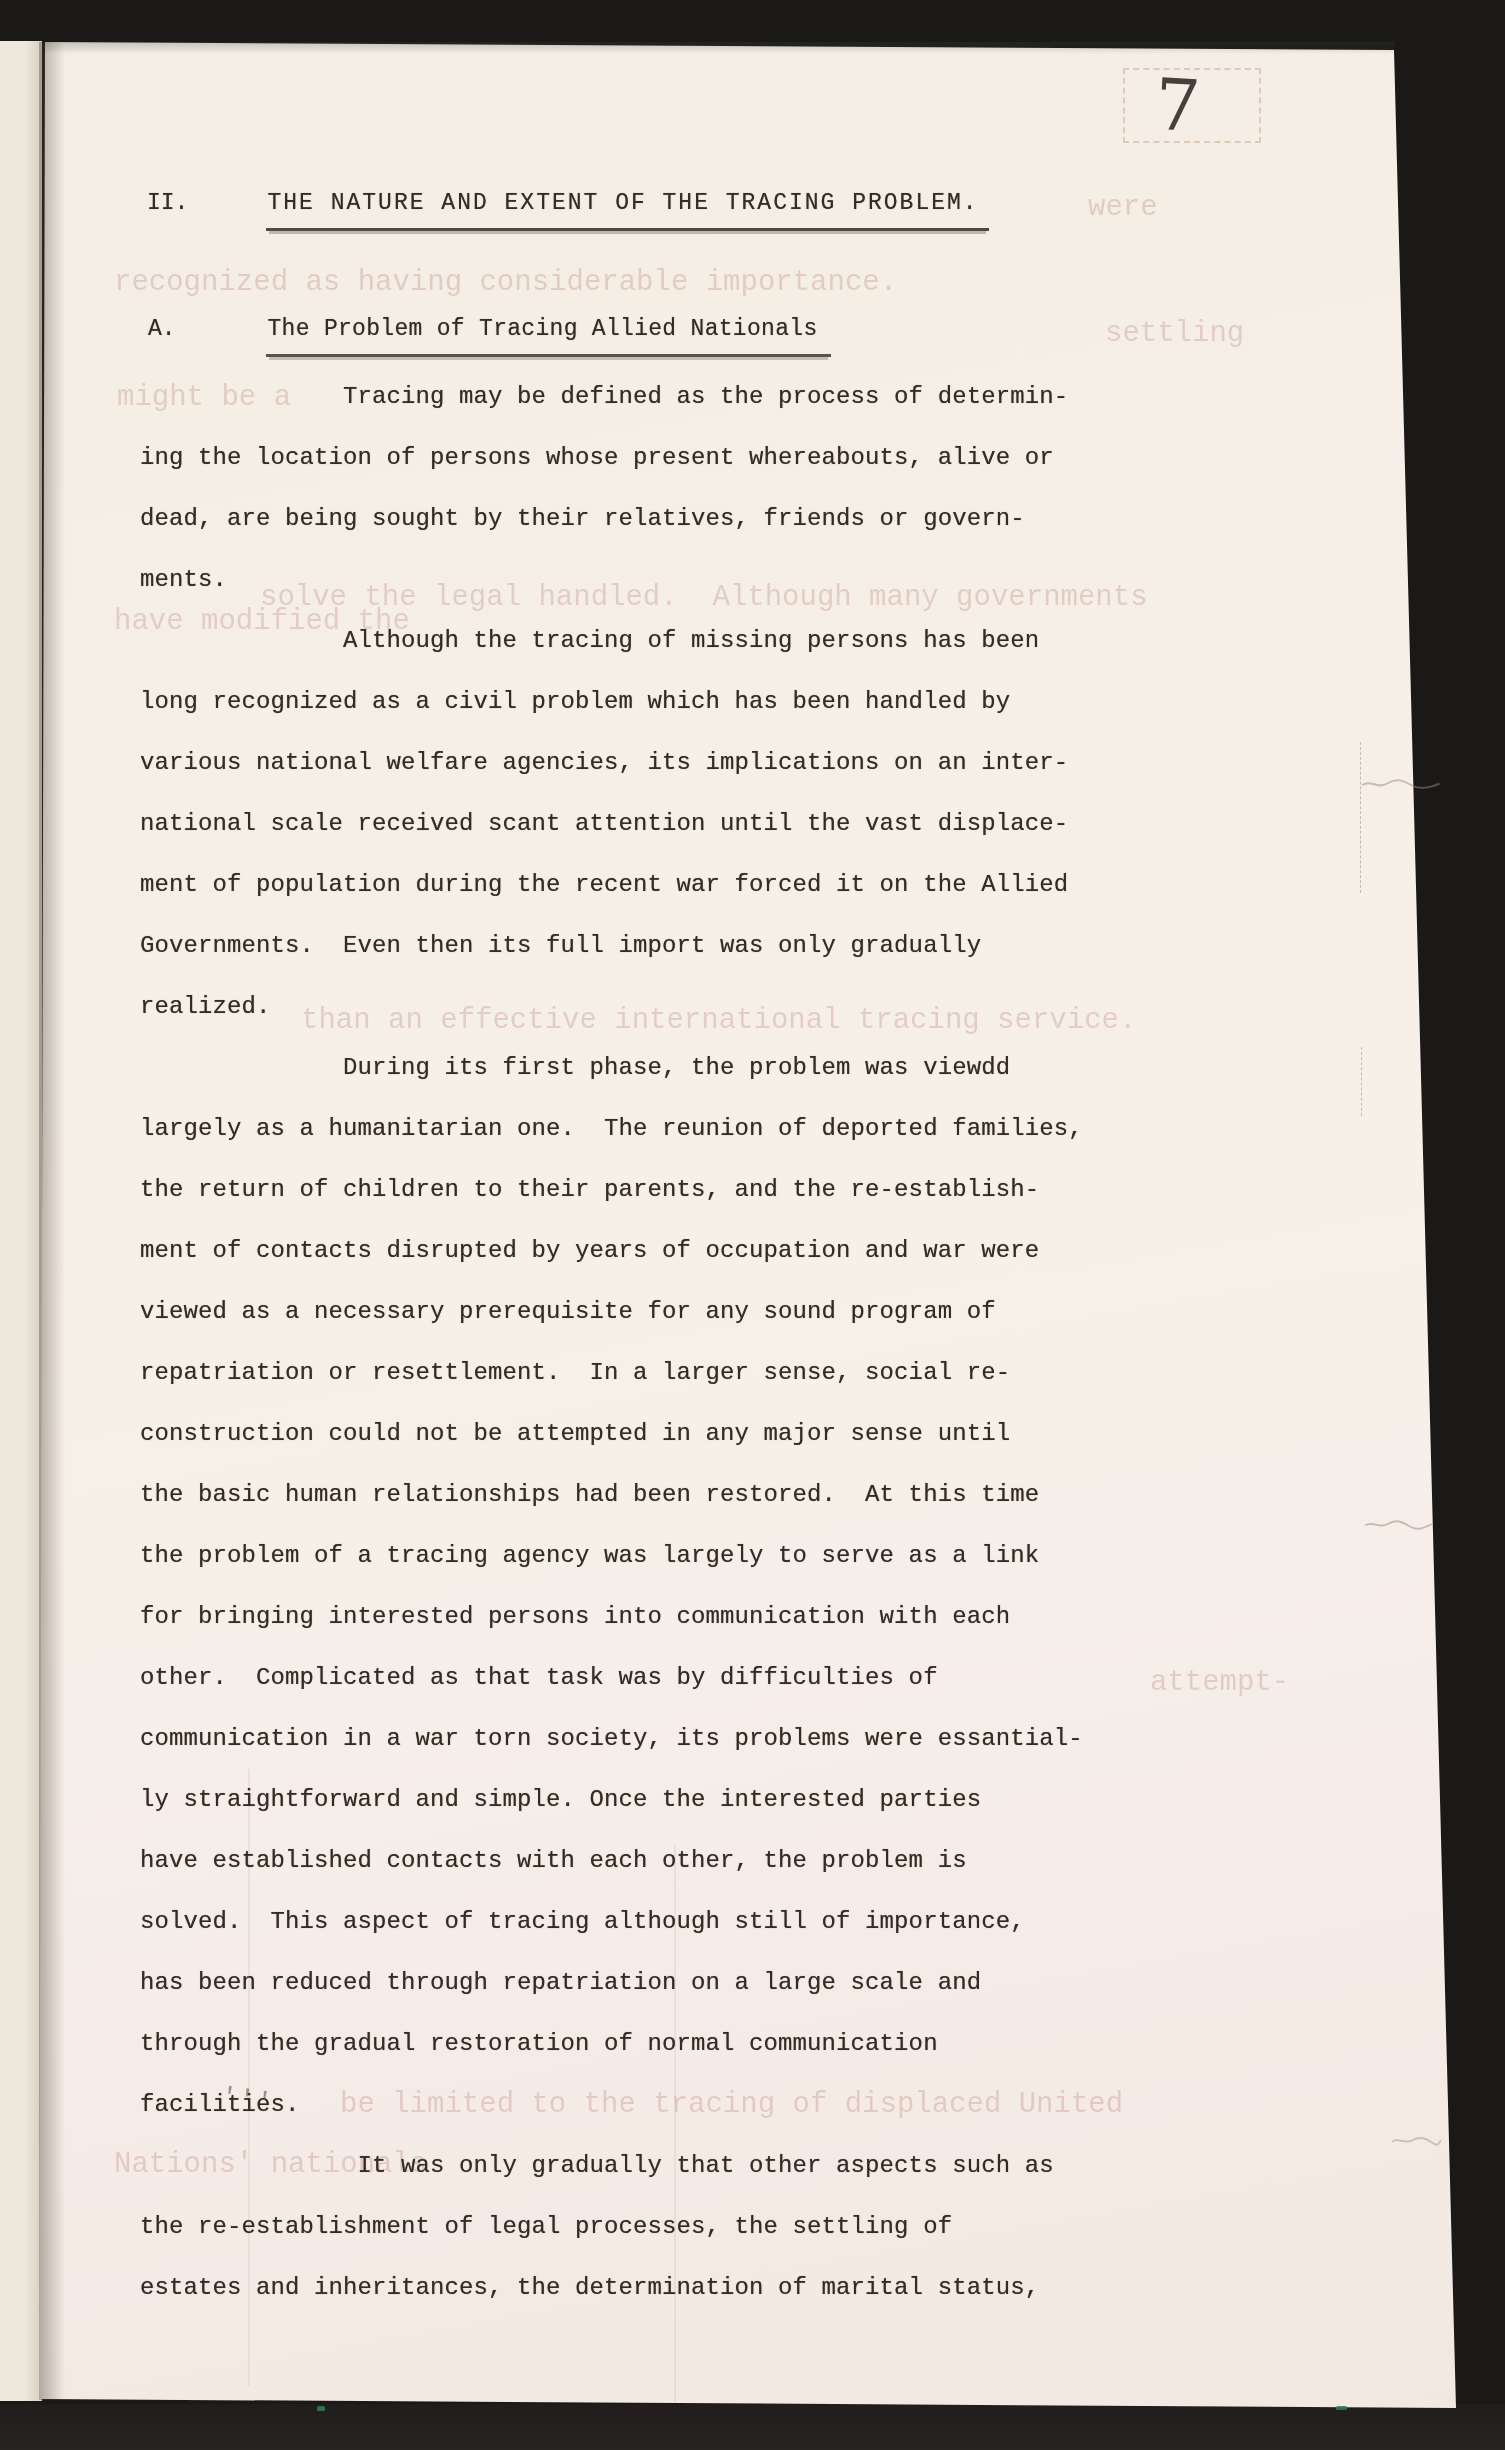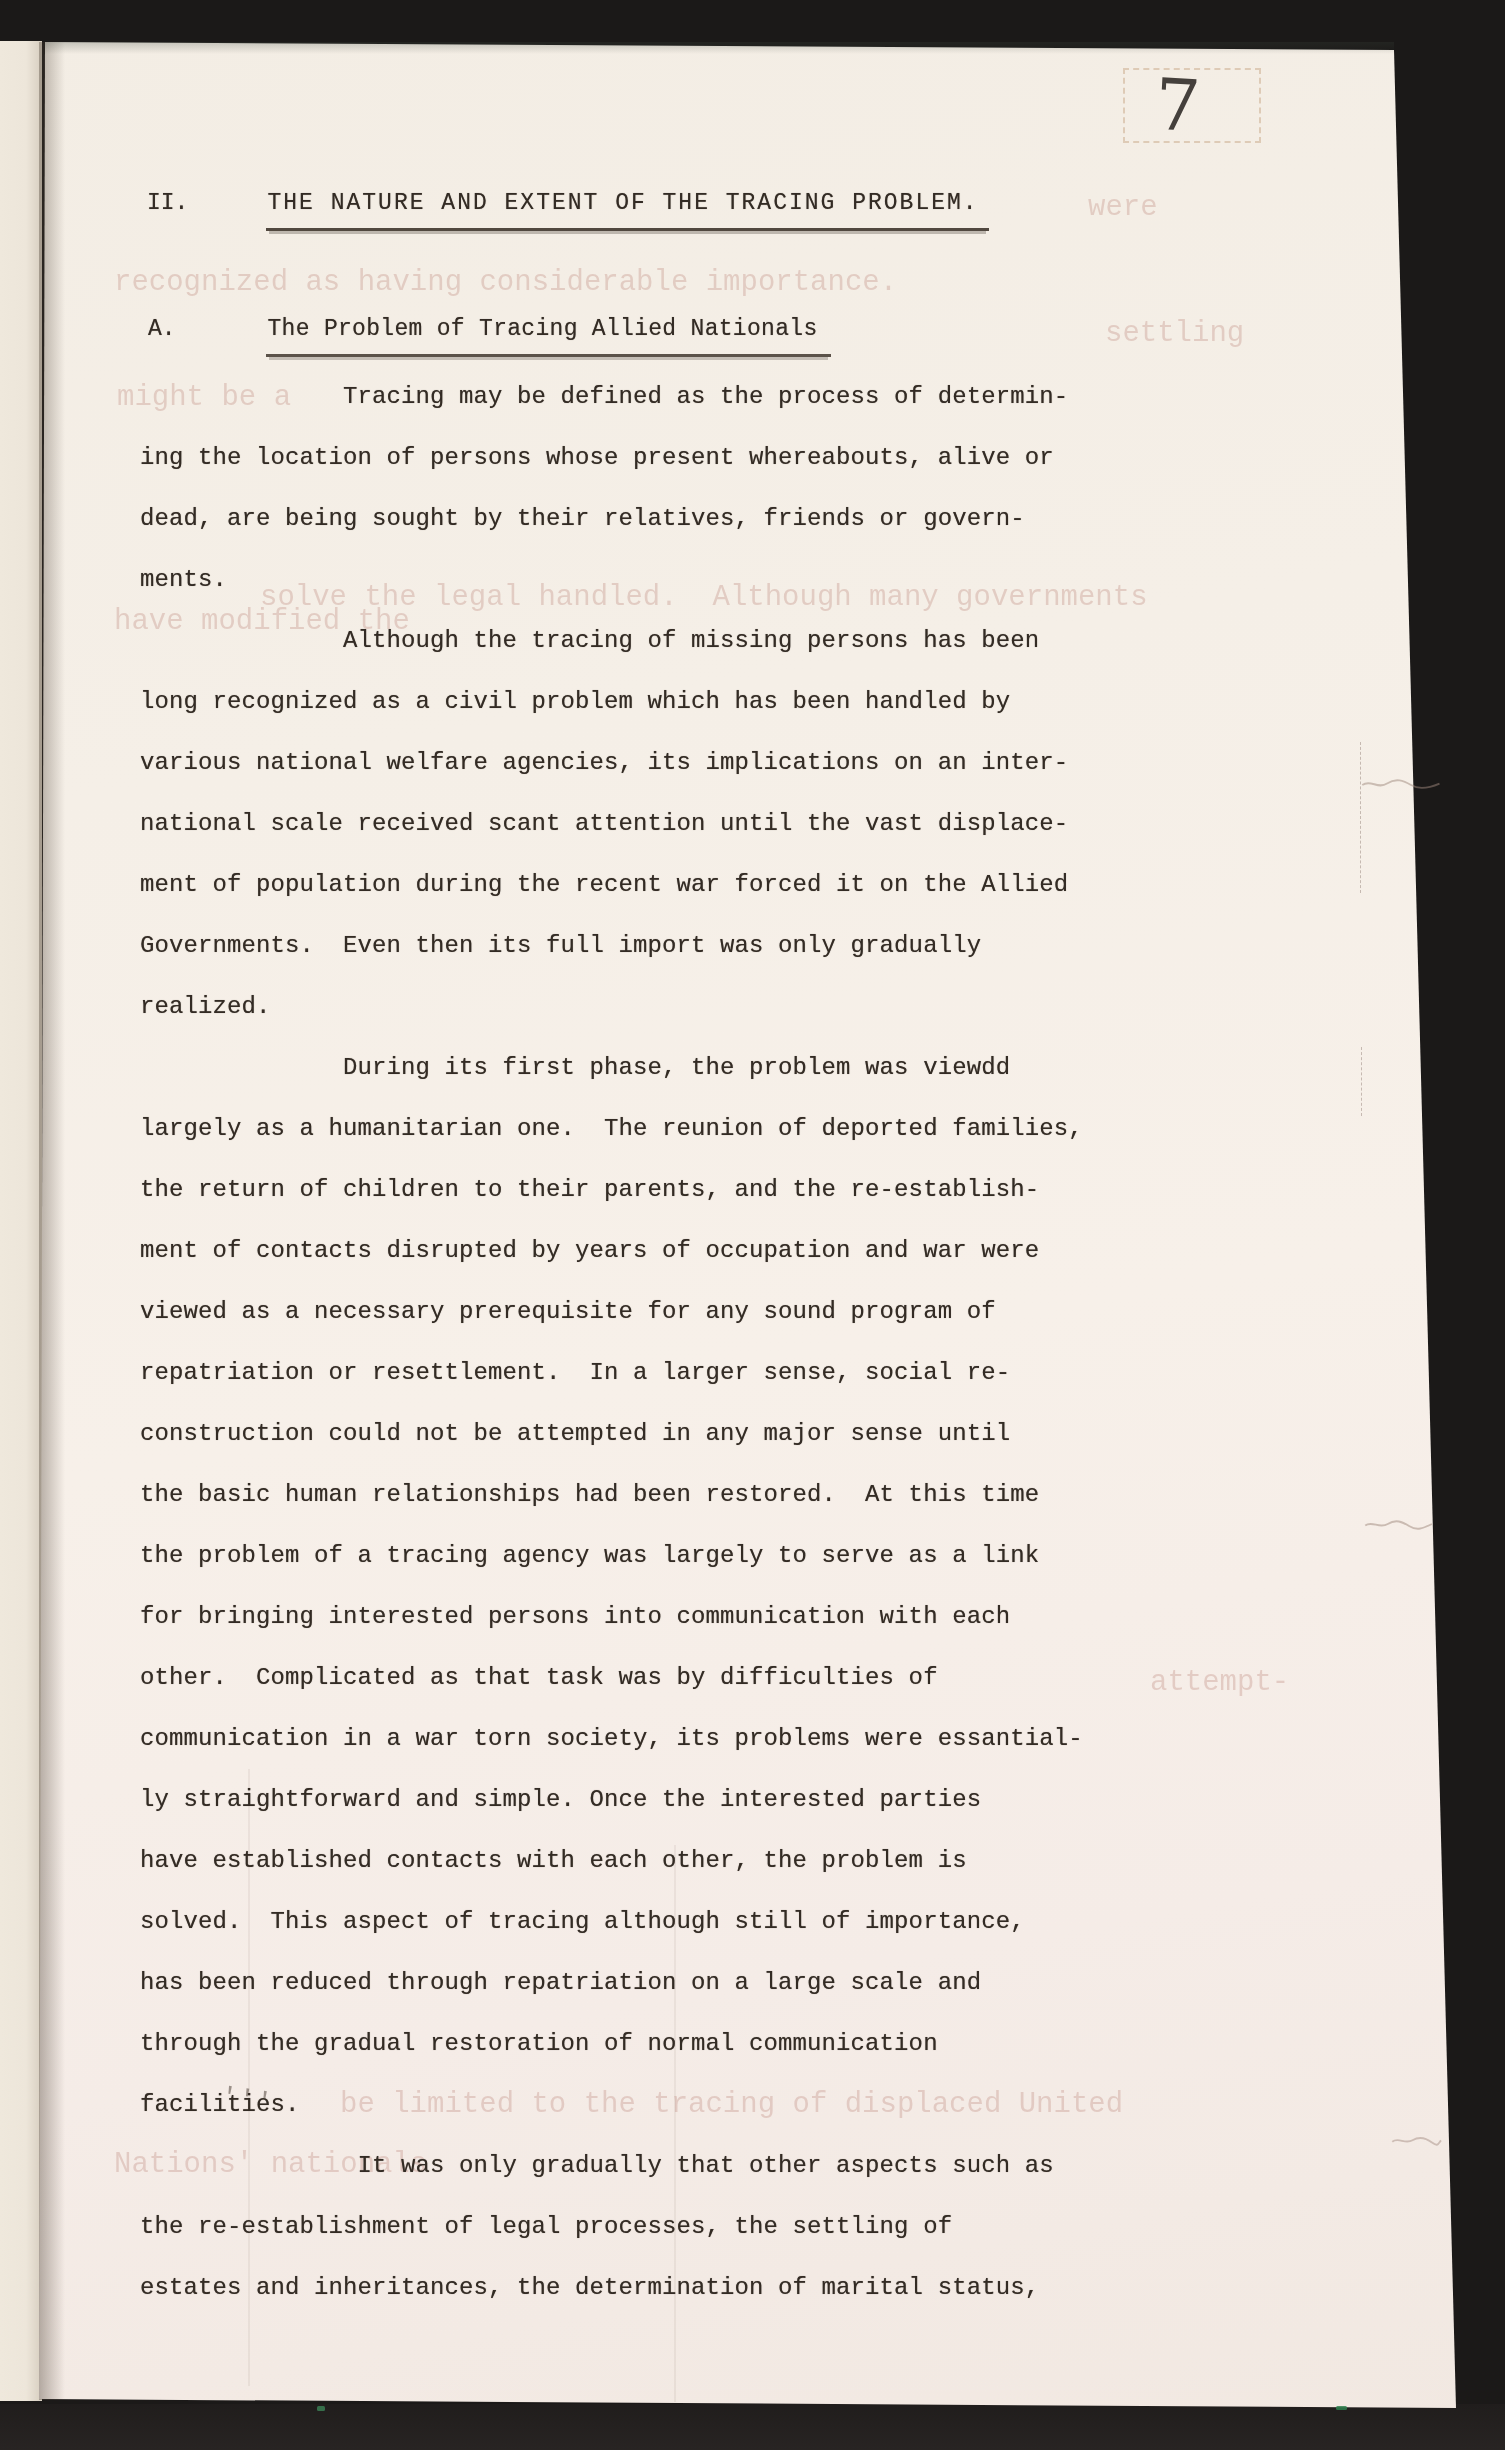--- a/index.html
+++ b/index.html
@@ -62,20 +62,21 @@
   <div class="pgbox">
     <span class="pgnum">7</span>
   </div>
 
   <span class="ghost" style="left:1088px;top:190px;">were</span>
   <span class="ghost" style="left:114px;top:265px;">recognized as having considerable importance.</span>
   <span class="ghost" style="left:1105px;top:316px;">settling</span>
   <span class="ghost" style="left:117px;top:380px;">might be a</span>
   <span class="ghost" style="left:260px;top:580px;">solve the legal handled.  Although many governments</span>
   <span class="ghost" style="left:114px;top:604px;">have modified the</span>
+  <span class="ghost" style="left:301px;top:1003px;">than an effective international tracing service.</span>
   <span class="ghost" style="left:1150px;top:1665px;">attempt-</span>
   <span class="ghost" style="left:340px;top:2087px;">be limited to the tracing of displaced United</span>
   <span class="ghost" style="left:114px;top:2147px;">Nations' nationals</span>
 
   <span class="heading ink" style="left:147px;top:186px;">II.</span>
   <span class="heading ink sec-title" style="left:266px;top:186px;">THE NATURE AND EXTENT OF THE TRACING PROBLEM.</span>
 
   <span class="heading ink" style="left:148px;top:312px;">A.</span>
   <span class="heading ink sub-title" style="left:266px;top:312px;text-align:center;">The Problem of Tracing Allied Nationals</span>
 

